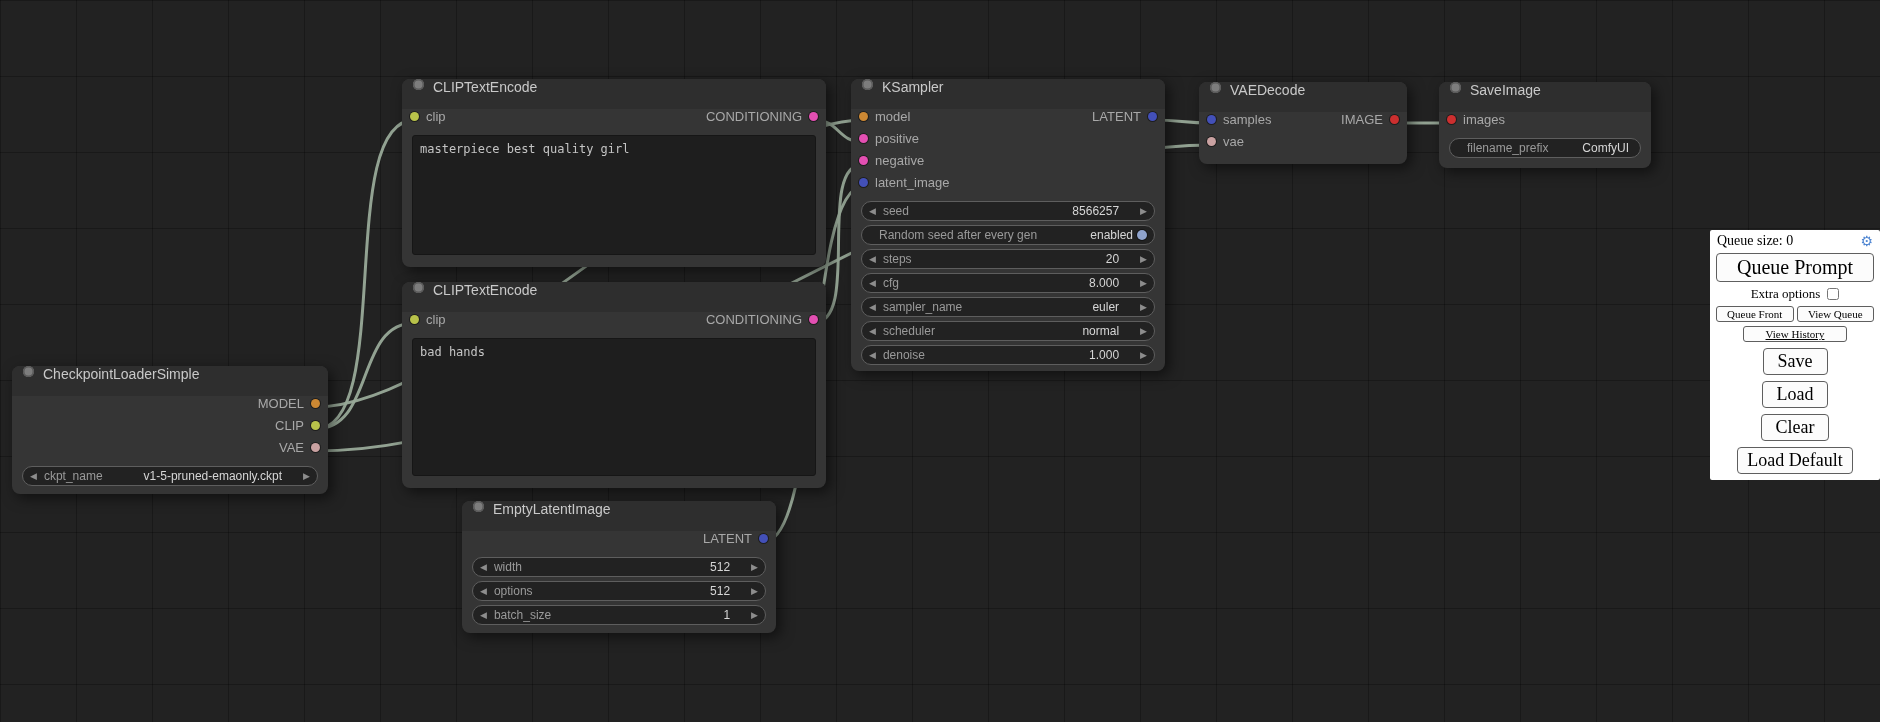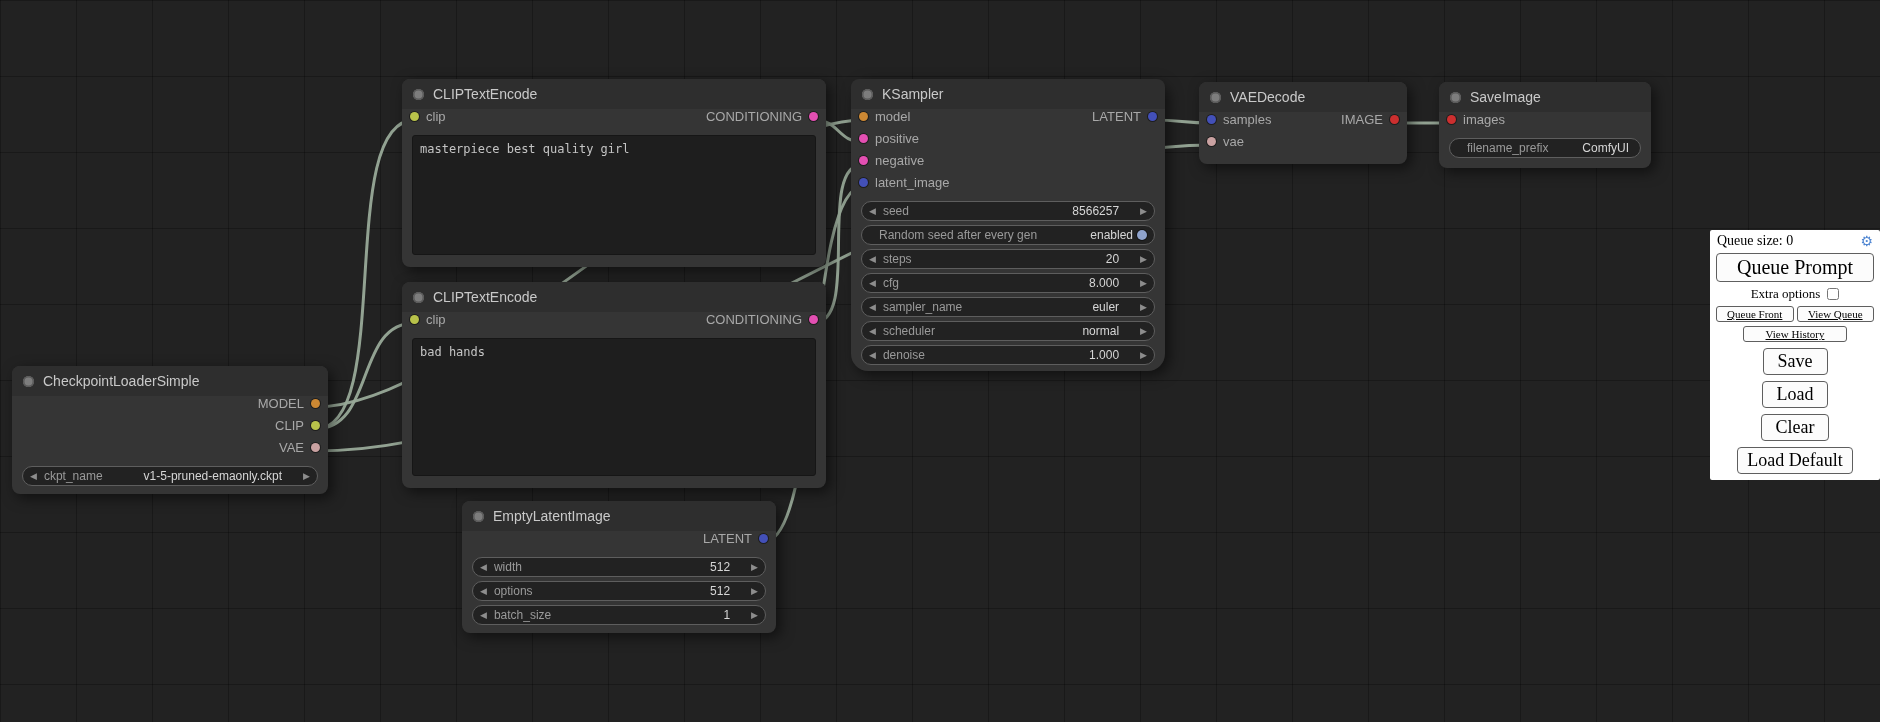--- a/index.html
+++ b/index.html
@@ -23,21 +23,21 @@
   .node {
     position: absolute; z-index: 2;
     background: #353535;
     border-radius: 8px;
     box-shadow: 4px 4px 14px rgba(0,0,0,.55);
   }
   .node-title {
     height: 30px;
     background: #2e2e2e;
     border-radius: 8px 8px 0 0;
-    display: flex; align-items: center; gap: 9px;
+    display: flex; align-items: flex-start; gap: 9px;
     padding: 0 11px;
     color: #c9c9c9; font-size: 14px;
   }
   .title-dot { width: 11px; height: 11px; border-radius: 50%; background: #7d7d7d; box-shadow: inset 0 0 0 1.5px #5a5a5a; flex: none; }
 
   .slot-row { height: 22px; display: flex; align-items: flex-start; justify-content: space-between; padding: 0 8px; font-size: 13px; color: #a8a8a8; }
   .slot-row.out-only { justify-content: flex-end; }
   .slot { display: flex; align-items: center; gap: 7px; }
   .slot-dot { width: 9px; height: 9px; border-radius: 50%; flex: none; box-shadow: 0 0 0 1px rgba(0,0,0,.45); }
   .dot-model { background: var(--model); }
@@ -76,21 +76,21 @@
     resize: none;
   }
 
   
   #node-checkpoint { left: 12px; top: 366px; width: 316px; height: 128px; }
   #node-clip-pos   { left: 402px; top: 79px;  width: 424px; height: 188px; }
   #node-clip-pos textarea { height: 120px; }
   #node-clip-neg   { left: 402px; top: 282px; width: 424px; height: 206px; }
   #node-clip-neg textarea { height: 138px; }
   #node-empty-latent { left: 462px; top: 501px; width: 314px; height: 132px; }
-  #node-ksampler   { left: 851px; top: 79px;  width: 314px; height: 292px; border-radius: 17px; }
+  #node-ksampler   { left: 851px; top: 79px;  width: 314px; height: 292px; }
   #node-vae-decode { left: 1199px; top: 82px; width: 208px; height: 82px; }
   #node-save-image { left: 1439px; top: 82px; width: 212px; height: 86px; }
   .widgets-gap { height: 4px; }
 
   
   #menu {
     position: absolute; right: 0; top: 230px; width: 170px;
     z-index: 3;
     background: #ffffff; color: #000;
     font-family: "Liberation Serif", serif;
@@ -104,21 +104,21 @@
     font-family: "Liberation Serif", serif;
     background: #fcfcfc;
     border: 1px solid #5f5f5f;
     border-radius: 4px;
     color: #000; cursor: pointer;
   }
   .btn-queue { font-size: 20px; padding: 2px 0; width: 100%; }
   .extra-row { display: flex; justify-content: center; align-items: center; gap: 7px; font-size: 13px; }
   .extra-row input { width: 12px; height: 12px; }
   .row-xs { display: flex; gap: 3px; }
-  .btn-xs { flex: 1; font-size: 11px; padding: 1px 0; border-radius: 3px; text-decoration: underline; }
+  .btn-xs { flex: 1; font-size: 11px; padding: 1px 0; border-radius: 3px; }
   .btn-history { width: 104px; align-self: center; font-size: 11px; padding: 1px 0; border-radius: 3px; text-decoration: underline; }
   .btn-med { align-self: center; font-size: 18px; padding: 2px 14px; margin-top: 2px; }
   .btn-wide { padding: 2px 9px; }
 </style>
 </head>
 <body>
 
 <div class="canvas-bg"></div>
 
 <svg class="wires" width="1880" height="722">

